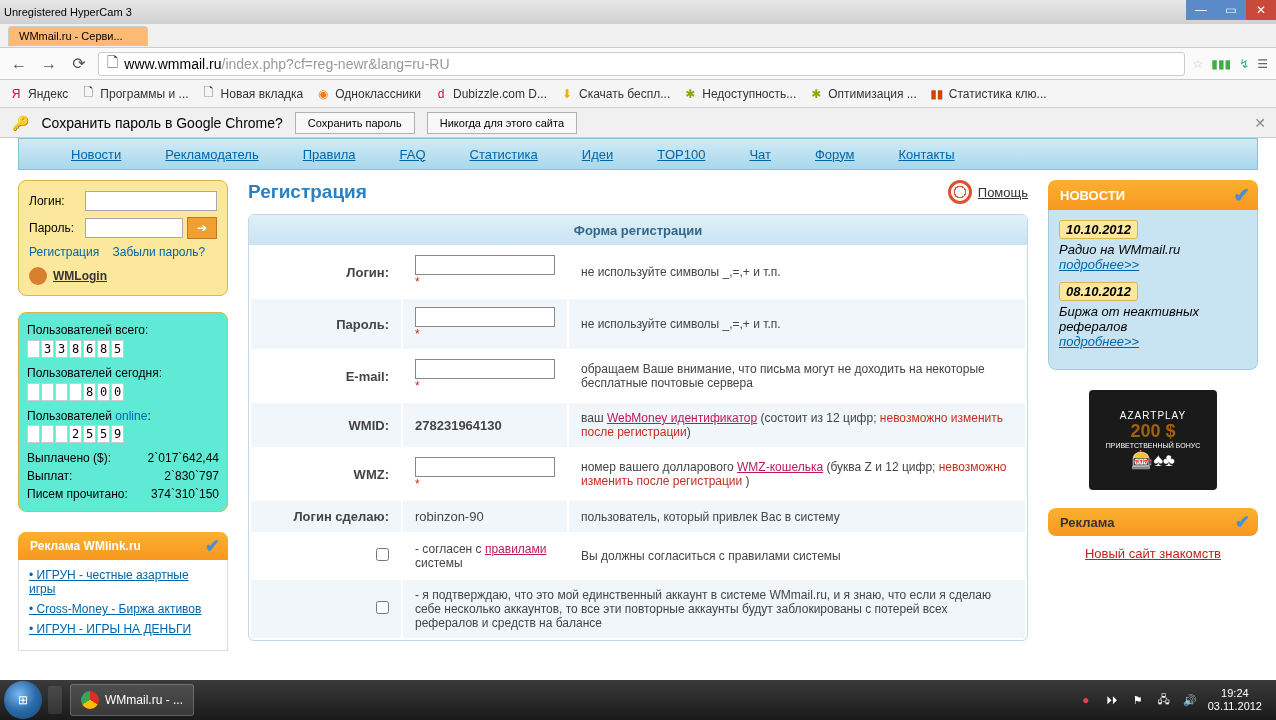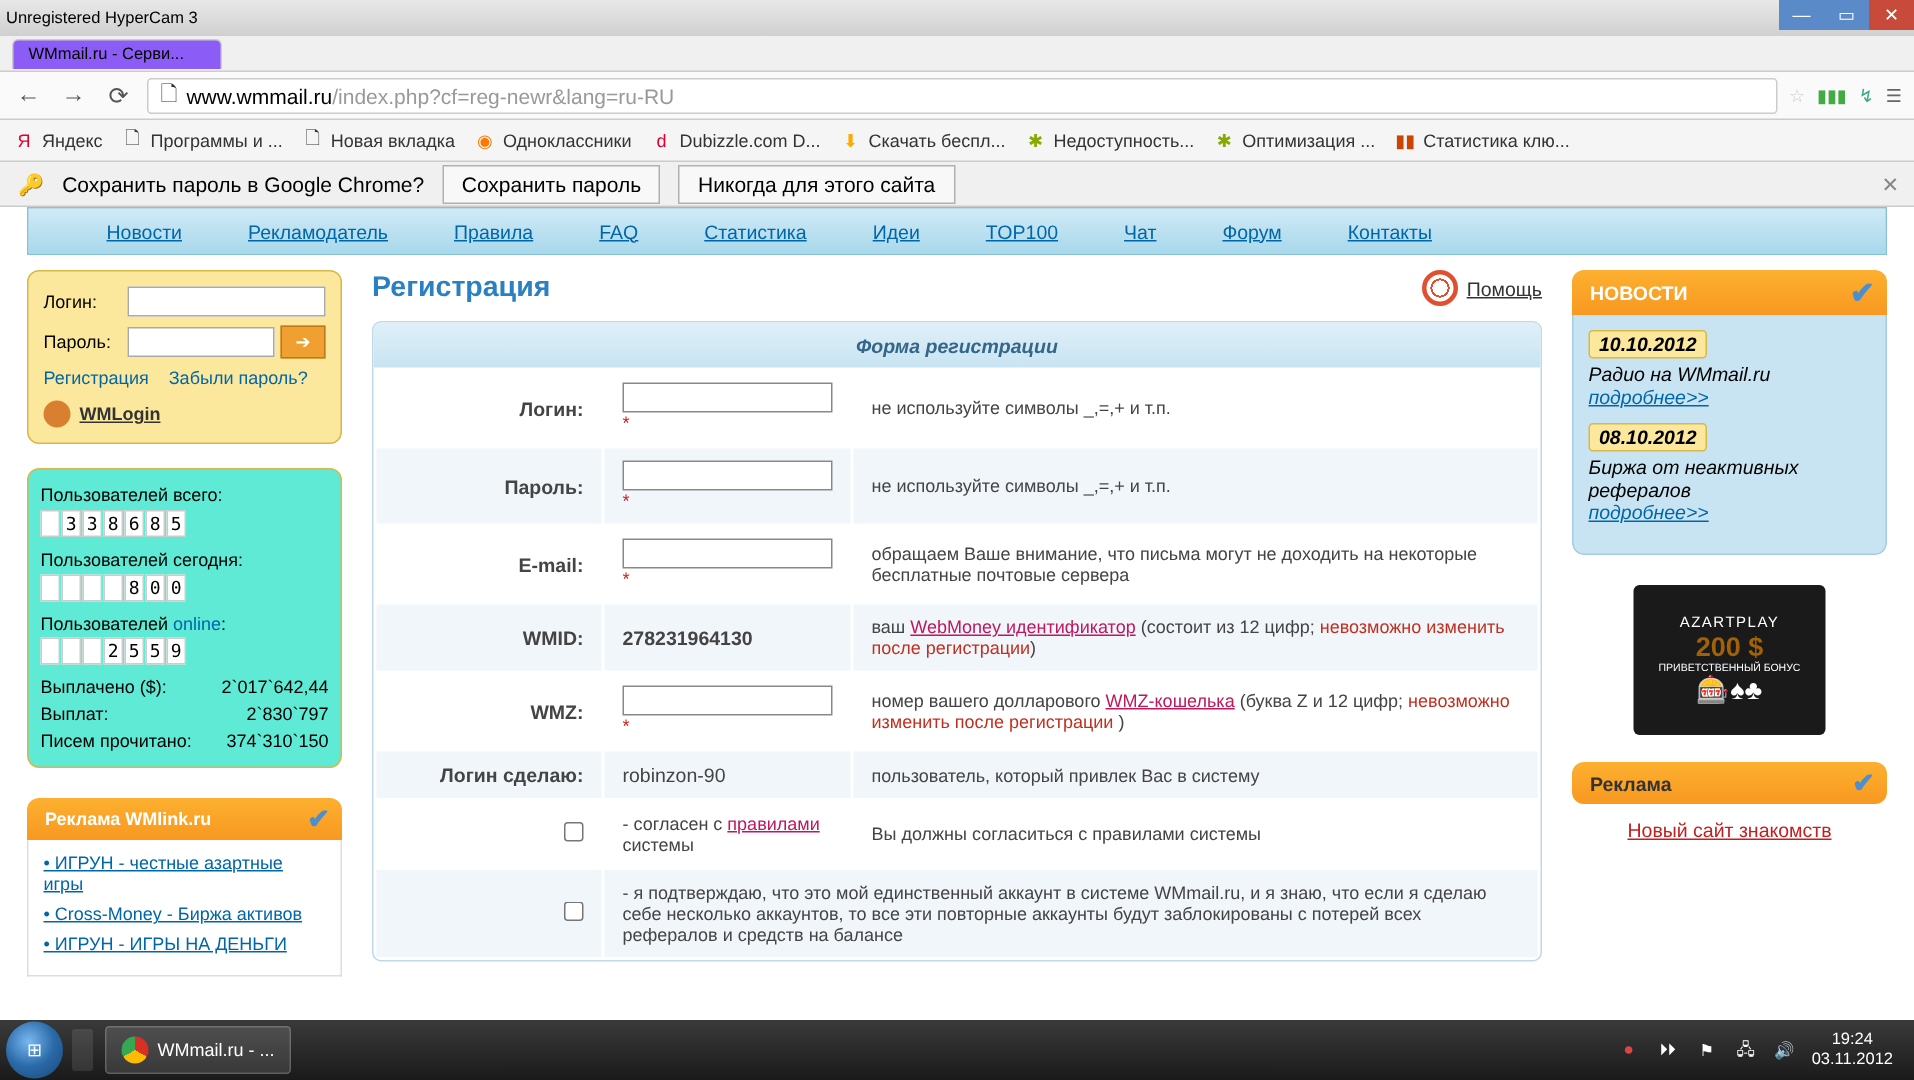--- a/index.html
+++ b/index.html
@@ -2,31 +2,31 @@
 <html><head>
 <meta charset="utf-8">
 <style>
 * { margin: 0; padding: 0; box-sizing: border-box; }
 body { font-family: Verdana, Arial, sans-serif; font-size: 12px; background: #2a1a3a; overflow: hidden; width: 1276px; height: 720px; position: relative; }
 .titlebar { height: 24px; background: linear-gradient(#e8e8e8,#d0d0d0); display: flex; align-items: center; font-size: 11px; padding-left: 4px; position: relative; }
 .win-controls { position: absolute; right: 0; top: 0; display: flex; }
 .win-btn { width: 30px; height: 20px; display: flex; align-items: center; justify-content: center; font-size: 12px; color: #fff; }
 .win-min { background: #5a8ac8; } .win-max { background: #5a8ac8; } .win-close { background: #c84a3a; }
 .tab-bar { height: 24px; background: #f0f0f0; border-bottom: 1px solid #ccc; display: flex; align-items: center; padding-left: 8px; font-size: 11px; }
-.tab { background: #8b5cf6; border: 1px solid #ccc; border-bottom: none; border-radius: 4px 4px 0 0; padding: 2px 24px 2px 10px; height: 20px; display: flex; align-items: center; }
+.tab { background: #fdba74; border: 1px solid #ccc; border-bottom: none; border-radius: 4px 4px 0 0; padding: 2px 24px 2px 10px; height: 20px; display: flex; align-items: center; }
 .url-bar { height: 32px; background: #fafafa; border-bottom: 1px solid #ccc; display: flex; align-items: center; padding: 0 8px; gap: 8px; }
 .nav-btn { width: 22px; height: 22px; display: flex; align-items: center; justify-content: center; color: #555; font-size: 16px; cursor: pointer; }
 .url-box { flex: 1; height: 24px; border: 1px solid #ccc; border-radius: 3px; display: flex; align-items: center; padding: 0 8px; font-size: 14px; color: #333; background: #fff; }
 .url-box .domain { color: #000; }
 .url-box .path { color: #999; }
 .bookmarks { height: 28px; background: #f5f5f5; border-bottom: 1px solid #ccc; display: flex; align-items: center; padding: 0 8px; gap: 12px; font-size: 12px; }
 .bm { display: flex; align-items: center; gap: 4px; color: #333; cursor: pointer; white-space: nowrap; }
 .bm .ico { width: 16px; height: 16px; display: inline-flex; align-items: center; justify-content: center; font-size: 12px; }
 .save-pw-bar { height: 30px; background: #f0f0f0; border-bottom: 1px solid #ccc; display: flex; align-items: center; padding: 0 12px; gap: 12px; font-size: 14px; position: relative; }
-.pw-btn { border: 1px solid #b0b0b0; background: #f8f8f8; padding: 4px 12px; font-size: 14px; cursor: pointer; }
+.pw-btn { border: 1px solid #b0b0b0; background: #f8f8f8; padding: 4px 12px; font-size: 11px; cursor: pointer; }
 .page-area { background: #fff; height: 556px; overflow: hidden; position: relative; }
 .nav-menu { height: 32px; background: linear-gradient(#d0eaf5,#a8d8ec); display: flex; align-items: center; padding: 0 30px; gap: 0; border: 1px solid #88c0d8; margin: 0 18px; }
 .nav-menu a { color: #0066aa; text-decoration: underline; font-size: 13px; padding: 0 22px; }
 .content { display: flex; padding: 10px 18px; gap: 20px; }
 .left-col { width: 210px; }
 .login-box { background: #fbe89c; border: 1px solid #d8b84a; border-radius: 8px; padding: 10px; margin-bottom: 16px; }
 .login-row { display: flex; align-items: center; margin-bottom: 6px; gap: 4px; }
 .login-row label { width: 52px; font-size: 12px; }
 .login-row input { flex: 1; min-width: 0; height: 20px; border: 1px solid #aaa; font-size: 12px; padding: 0 3px; }
 .login-go { width: 30px; height: 22px; background: #f0a030; border: 1px solid #c07820; display: flex; align-items: center; justify-content: center; color: #fff; }
@@ -43,21 +43,21 @@
 .ad-box { margin-bottom: 2px; }
 .ad-header { background: linear-gradient(#fcb030,#f89820); border-radius: 8px 8px 0 0; height: 28px; display: flex; align-items: center; padding: 0 12px; color: #fff; font-weight: bold; font-size: 12px; position: relative; }
 .ad-header .check { position: absolute; right: 8px; color: #4a90d0; font-size: 18px; }
 .ad-links { background: #fff; border: 1px solid #ddd; border-top: none; padding: 8px 10px; font-size: 12px; }
 .ad-links a { color: #0066aa; text-decoration: underline; display: block; margin-bottom: 6px; }
 .mid-col { flex: 1; }
 .reg-title { color: #2a80c0; font-size: 19px; font-weight: bold; margin-bottom: 10px; display: flex; justify-content: space-between; align-items: center; }
 .help-link { font-size: 13px; color: #333; font-weight: normal; display: flex; align-items: center; gap: 6px; }
 .help-ico { width: 24px; height: 24px; border: 3px solid #e05030; border-radius: 50%; background: #fff radial-gradient(circle,#fff 40%,#e05030 40%,#e05030 50%,#fff 50%); }
 .form-box { border: 1px solid #c0d8e8; border-radius: 6px; overflow: hidden; }
-.form-head { background: linear-gradient(#e0f0f8,#c8e4f2); height: 30px; display: flex; align-items: center; justify-content: center; font-weight: bold; color: #336688; font-size: 13px; font-style: italic; }
+.form-head { background: linear-gradient(#e0f0f8,#c8e4f2); height: 30px; display: flex; align-items: center; justify-content: center; font-weight: bold; color: #336688; font-size: 13px; }
 .form-table { width: 100%; }
 .form-table tr:nth-child(even) { background: #f0f6fa; }
 .form-table td { padding: 8px 12px; font-size: 13px; vertical-align: middle; color: #444; }
 .form-table td.lbl { text-align: right; width: 150px; font-weight: bold; }
 .form-table td.fld { width: 160px; }
 .form-table td.fld input { width: 140px; height: 20px; border: 1px solid #888; }
 .asterisk { color: #d02020; display: block; font-size: 12px; }
 .form-table td.hint { font-size: 12px; color: #444; }
 .form-table a { color: #be185d; text-decoration: underline; }
 .warn { color: #c03020; }

